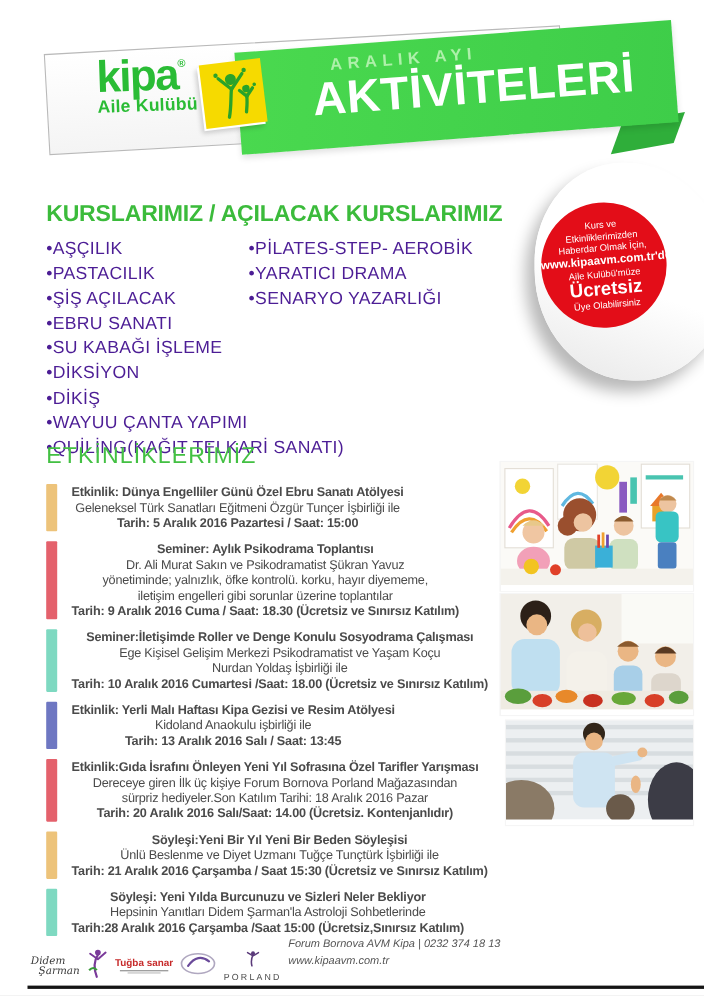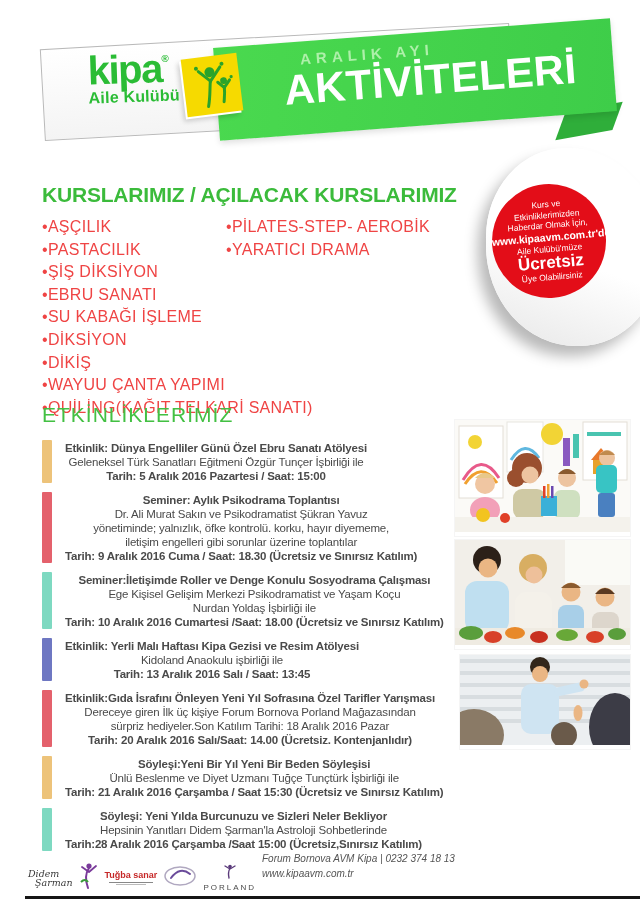--- a/index.html
+++ b/index.html
@@ -49,21 +49,21 @@
   }
   .badge .s{font-size:8.5px;line-height:10.5px;}
   .badge .site{font-size:10.5px;line-height:13px;font-weight:bold;}
   .badge .big{font-size:17px;line-height:18px;font-weight:bold;}
   
   .courses{position:absolute;left:42px;top:183px;width:430px;}
   .courses h2{margin:0 0 9px 0;font-size:21px;font-weight:bold;color:#3bbb3b;letter-spacing:-.2px;}
   .course-cols{display:flex;}
   .ccol{width:184px;}
   .ccol.r{width:230px;}
-  .course-item{font-size:16px;line-height:22.6px;color:#ef4444;letter-spacing:.3px;white-space:nowrap;}
+  .course-item{font-size:16px;line-height:22.6px;color:#4c1d95;letter-spacing:.3px;white-space:nowrap;}
   
   .events{position:absolute;left:42px;top:403px;}
   .events h2{margin:0 0 13px 0;font-size:21px;font-weight:normal;color:#43c043;letter-spacing:1px;}
   .event{display:flex;margin-bottom:9px;}
   .bar{width:10px;border-radius:1px;margin-right:13px;flex:none;}
   .ev-lines{padding-top:1px;text-align:center;}
   .ev-line{font-size:11.5px;line-height:14px;color:#4a4a4a;letter-spacing:-.2px;white-space:nowrap;}
   .ev-line.b{font-weight:bold;}
   
   .photo{position:absolute;box-shadow:0 0 0 1px rgba(0,0,0,.04);}
@@ -128,31 +128,32 @@
     <div class="big">Ücretsiz</div>
     <div class="s">Üye Olabilirsiniz</div>
   </div>
 
   <div class="courses">
     <h2>KURSLARIMIZ / AÇILACAK KURSLARIMIZ</h2>
     <div class="course-cols">
       <div class="ccol">
         <div class="course-item">•AŞÇILIK</div>
         <div class="course-item">•PASTACILIK</div>
-        <div class="course-item">•ŞİŞ DİKSİYON</div>
+        <div class="course-item">•ŞİŞ AÇILACAK</div>
         <div class="course-item">•EBRU SANATI</div>
         <div class="course-item">•SU KABAĞI İŞLEME</div>
         <div class="course-item">•DİKSİYON</div>
         <div class="course-item">•DİKİŞ</div>
         <div class="course-item">•WAYUU ÇANTA YAPIMI</div>
         <div class="course-item">•QUİLİNG(KAĞIT TELKARİ SANATI)</div>
       </div>
       <div class="ccol r">
         <div class="course-item">•PİLATES-STEP- AEROBİK</div>
         <div class="course-item">•YARATICI DRAMA</div>
+        <div class="course-item">•SENARYO YAZARLIĞI</div>
       </div>
     </div>
   </div>
 
   <div class="events">
     <h2>ETKİNLİKLERİMİZ</h2>
 
     <div class="event">
       <div class="bar" style="background-color: rgb(237, 195, 122);"></div>
       <div class="ev-lines">

